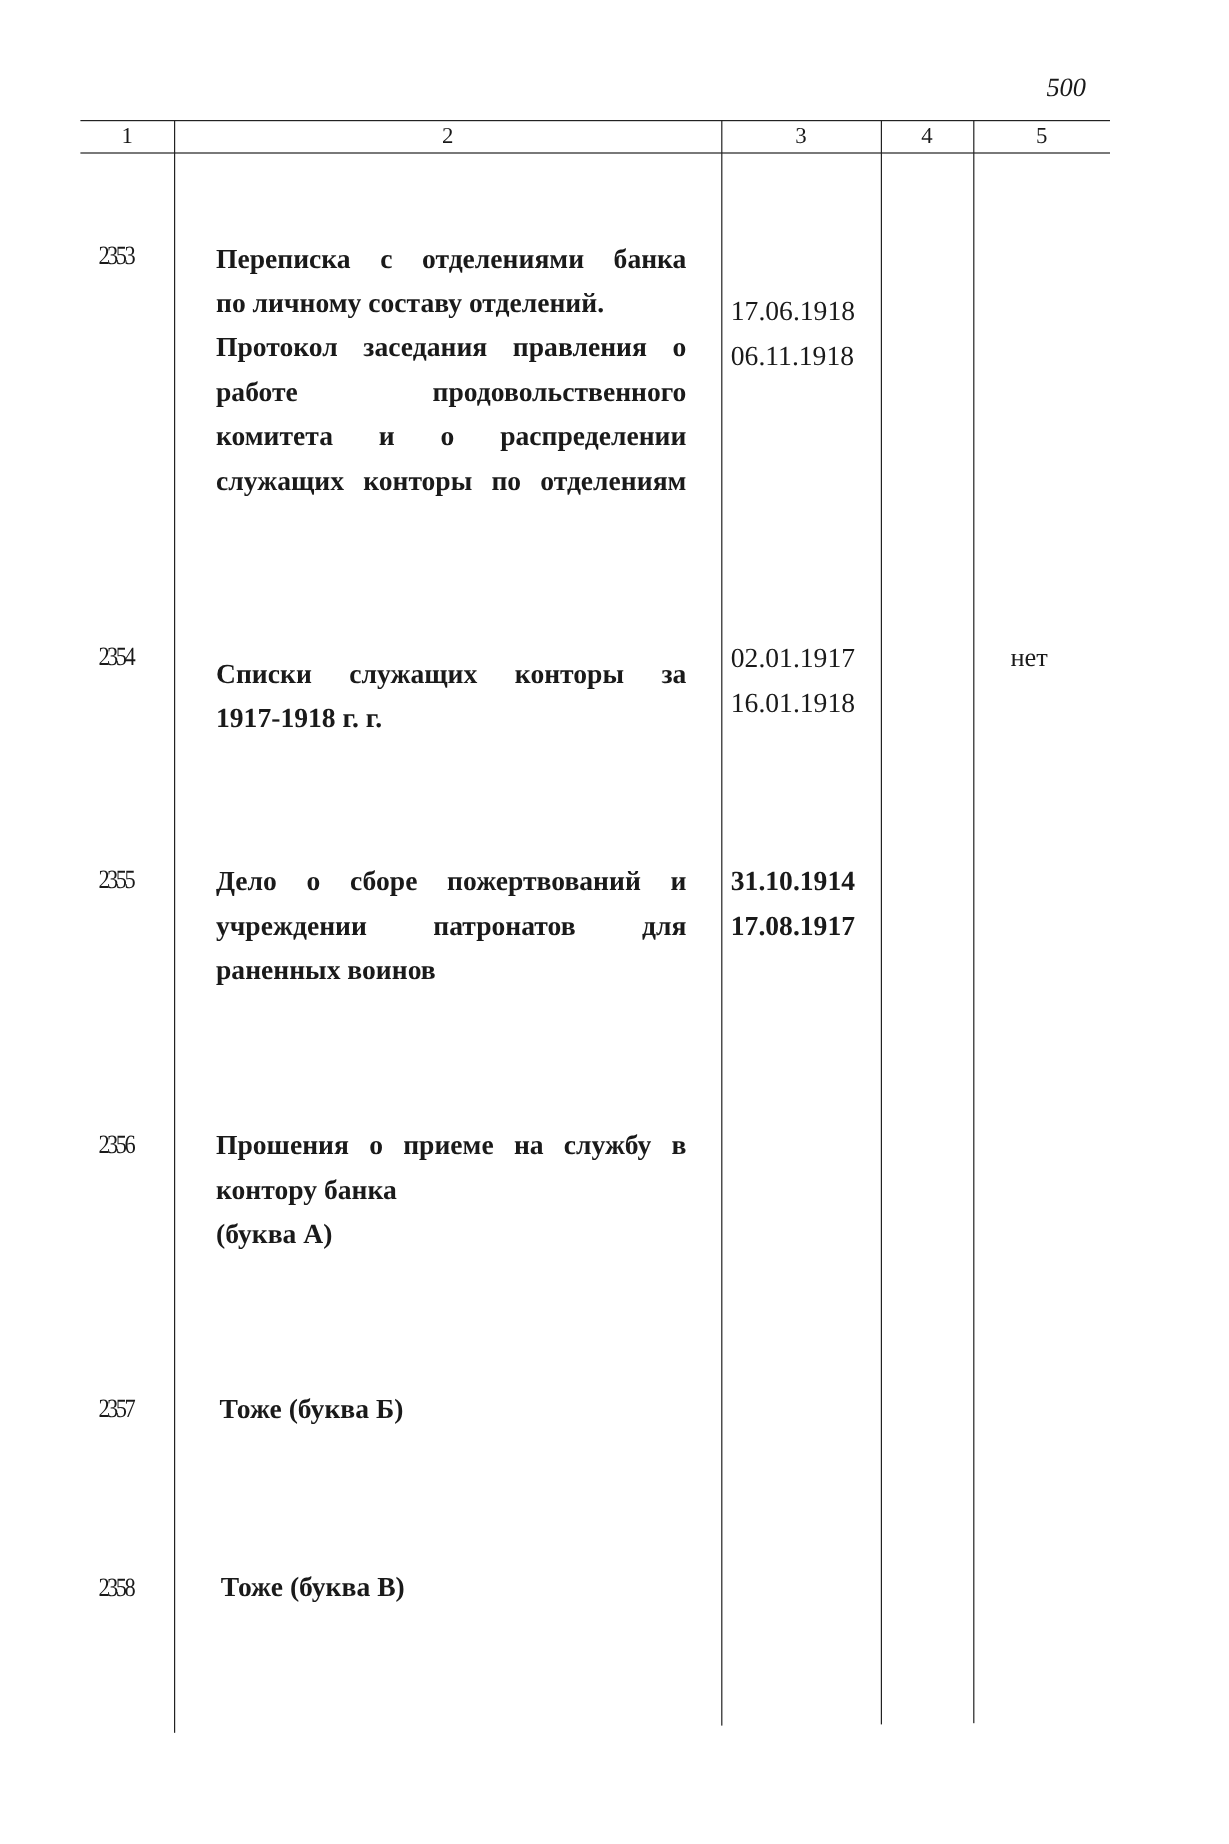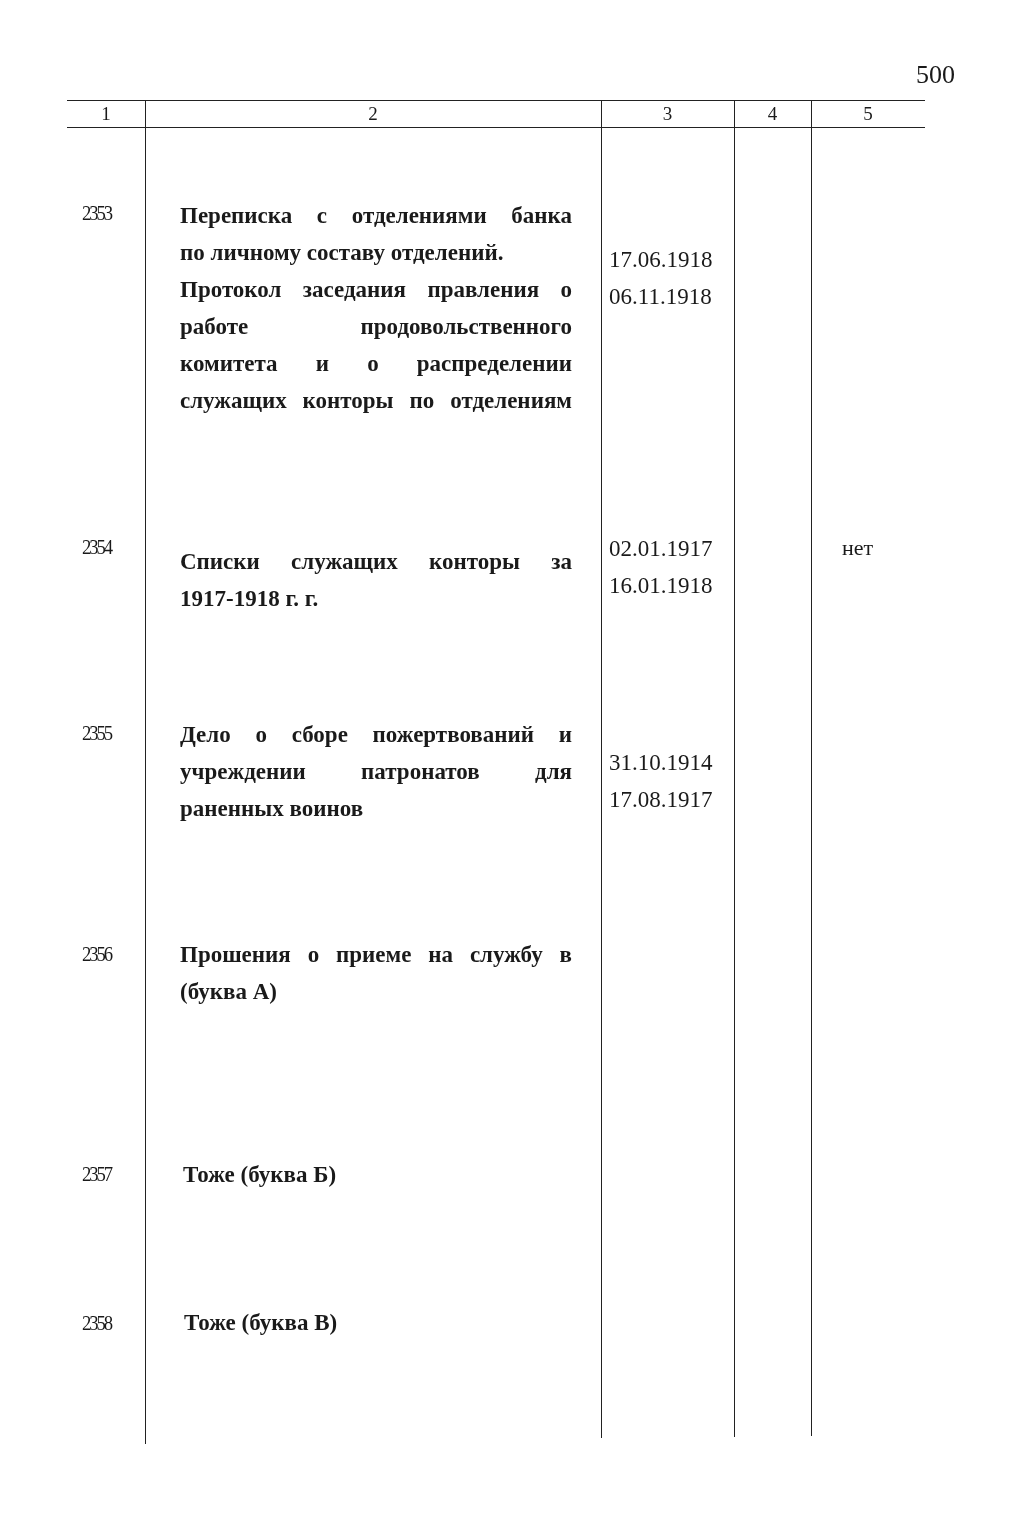--- a/index.html
+++ b/index.html
@@ -1,20 +1,20 @@
 <!DOCTYPE html>
 <html><head>
   <meta charset="utf-8">
   <style>
     html, body { margin: 0; padding: 0; background: #ffffff; }
     body {
       width: 1024px; height: 1537px; position: relative; overflow: hidden;
       font-family: "Liberation Serif", "DejaVu Serif", serif; color: #1a1a1a;
     }
-    .page-number { position: absolute; left: 916px; top: 60px; font-size: 26px; }
+    .page-number { position: absolute; left: 872px; top: 60px; font-size: 22px; font-style: italic; }
     .hline { position: absolute; left: 67px; width: 858px; height: 0; border-top: 1.6px solid #222; }
     .hline.top { top: 100px; }
     .hline.bottom { top: 127px; }
     .vline { position: absolute; width: 0; border-left: 1.4px solid #222; }
     .v1 { left: 145px; top: 100px; height: 1344px; }
     .v2 { left: 601px; top: 100px; height: 1338px; }
     .v3 { left: 734px; top: 100px; height: 1337px; }
     .v4 { left: 811px; top: 100px; height: 1336px; }
     .colhead { position: absolute; top: 103px; font-size: 19px; text-align: center; }
     .ch1 { left: 67px; width: 78px; }
@@ -83,30 +83,31 @@
   <div class="note" style="top:535px;">нет</div>
 </div>
 
 <div>
   <div class="rownum" style="top:720px;">2355</div>
   <div class="desc" style="top:716px;">
     <span class="line">Дело о сборе пожертвований и</span>
     <span class="line">учреждении патронатов для</span>
     <span class="line last">раненных воинов</span>
   </div>
-  <div class="dates" style="top:744px;">
+  <div class="dates" style="top:716px;font-weight:bold;">
     <span>31.10.1914</span>
     <span>17.08.1917</span>
   </div>
 </div>
 
 <div>
   <div class="rownum" style="top:941px;">2356</div>
   <div class="desc" style="top:936px;">
     <span class="line">Прошения о приеме на службу в</span>
+    <span class="line last">контору банка</span>
     <span class="line last">(буква А)</span>
   </div>
 </div>
 
 <div>
   <div class="rownum" style="top:1161px;">2357</div>
   <div class="desc" style="top:1156px; left:183px;">
     <span class="line last">Тоже (буква Б)</span>
   </div>
 </div>

